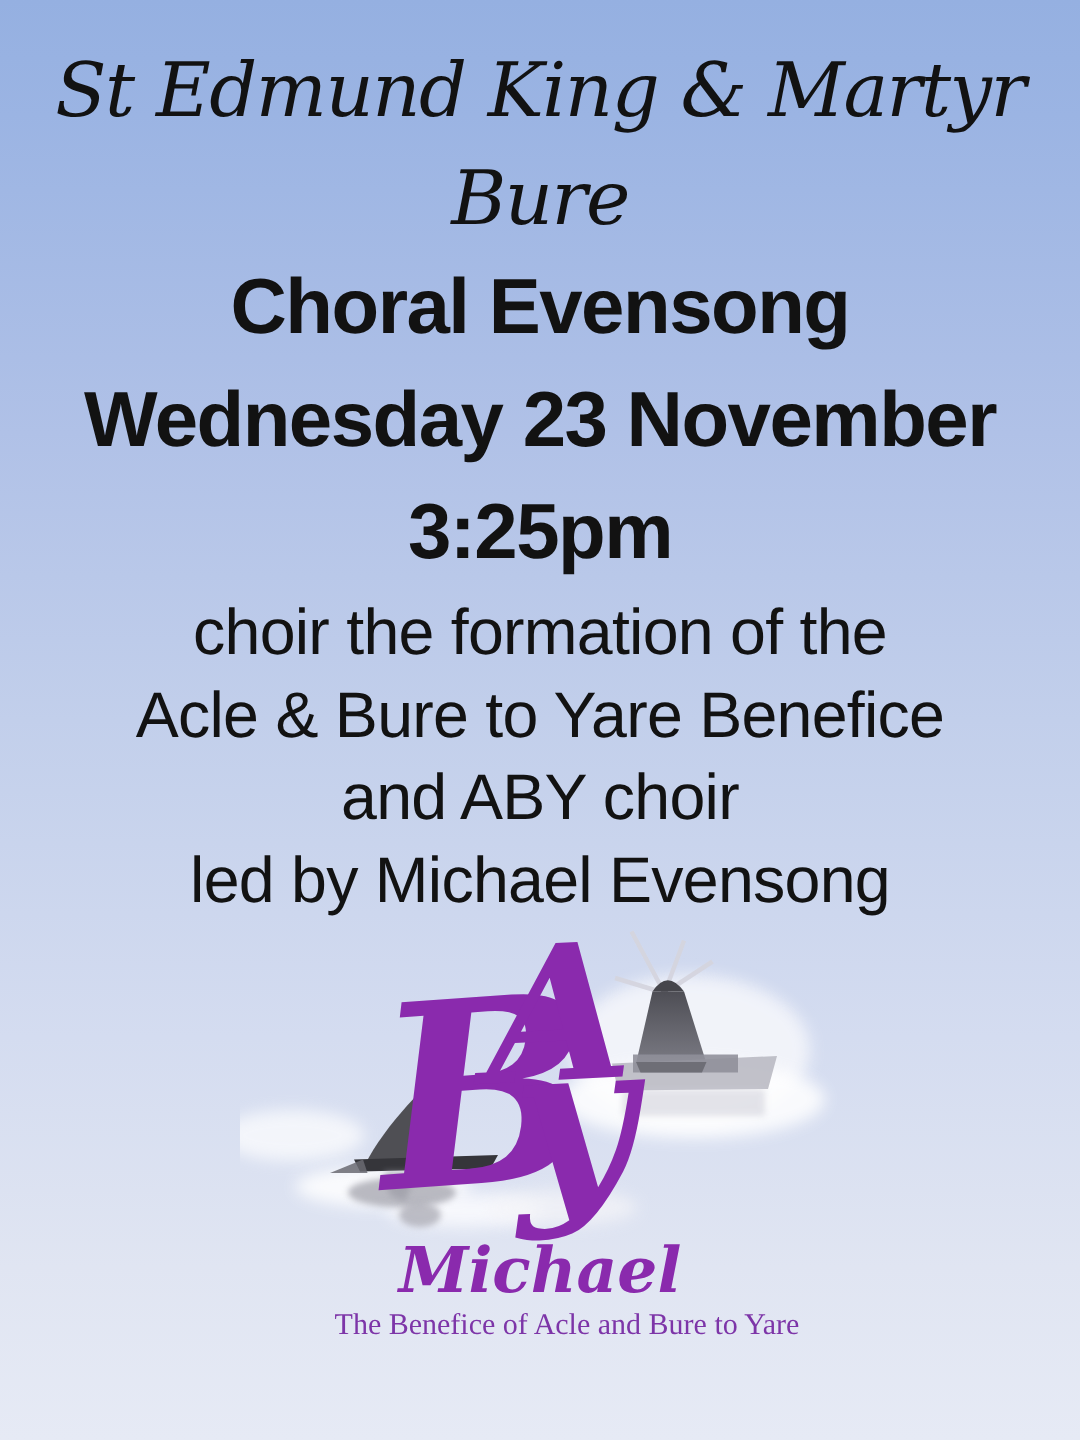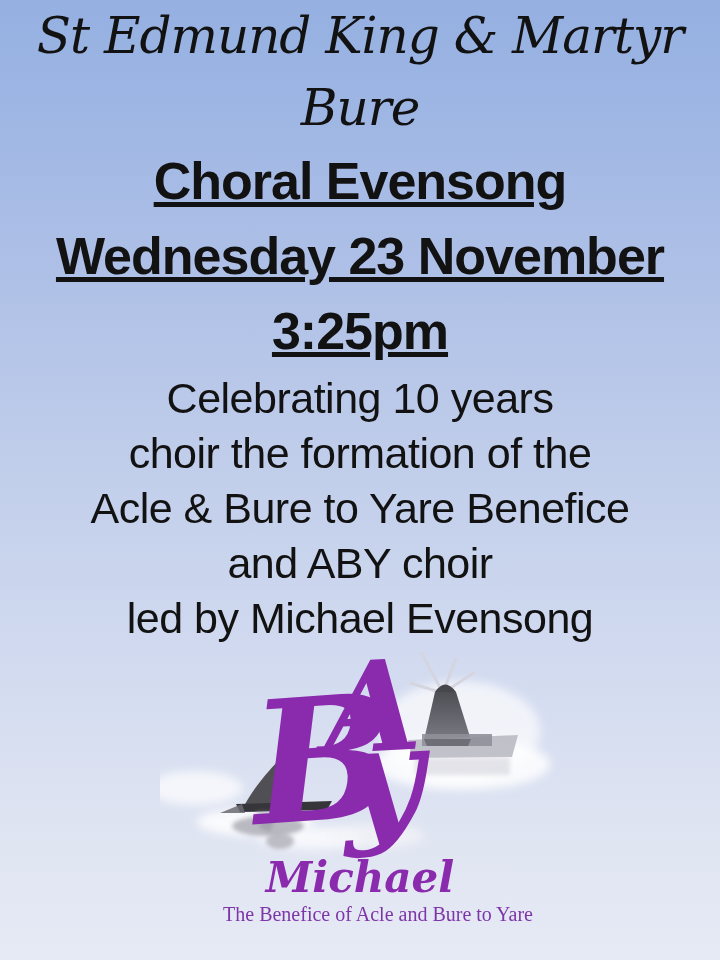--- a/index.html
+++ b/index.html
@@ -18,39 +18,38 @@
       #9bb4e3 8%,
       #b0c1e7 30%,
       #c2cfeb 50%,
       #d4dcf0 72%,
       #e0e5f2 88%,
       #e6eaf5 100%);
     font-family: "Liberation Sans", sans-serif;
   }
 
   
-  .church-header { }
+  .church-header { padding-top: 24px; }
   .church-line {
     font-family: "DejaVu Serif", serif;
     font-style: italic;
     font-size: 50px;
     line-height: 72px;
     letter-spacing: -1px;
     font-weight: 500;
   }
 
   
   .event-block { margin-top: 0; }
   .event-line {
     font-family: "Liberation Sans", sans-serif;
     font-weight: bold;
     font-size: 52px;
     line-height: 75px;
     letter-spacing: -1px;
-    text-decoration: underline;
   }
 
   
   .description-block { margin-top: 2px; }
   .desc-line {
     font-size: 43px;
     line-height: 55px;
     letter-spacing: -0.5px;
   }
 
@@ -94,21 +93,20 @@
     <div class="church-line">Bure</div>
   </header>
 
   <section class="event-block">
     <div class="event-line">Choral Evensong</div>
     <div class="event-line">Wednesday 23 November</div>
     <div class="event-line">3:25pm</div>
   </section>
 
   <section class="description-block">
-    <div class="desc-line">Celebrating 10 years</div>
     <div class="desc-line">choir the formation of the</div>
     <div class="desc-line">Acle &amp; Bure to Yare Benefice</div>
     <div class="desc-line">and ABY choir</div>
     <div class="desc-line">led by Michael Evensong</div>
   </section>
 
   <div class="logo-block">
     <svg class="logo-art" width="400" height="236" viewBox="0 0 400 236" xmlns="http://www.w3.org/2000/svg">
       <defs>
         <filter id="wisp" x="-60%" y="-60%" width="220%" height="220%">

